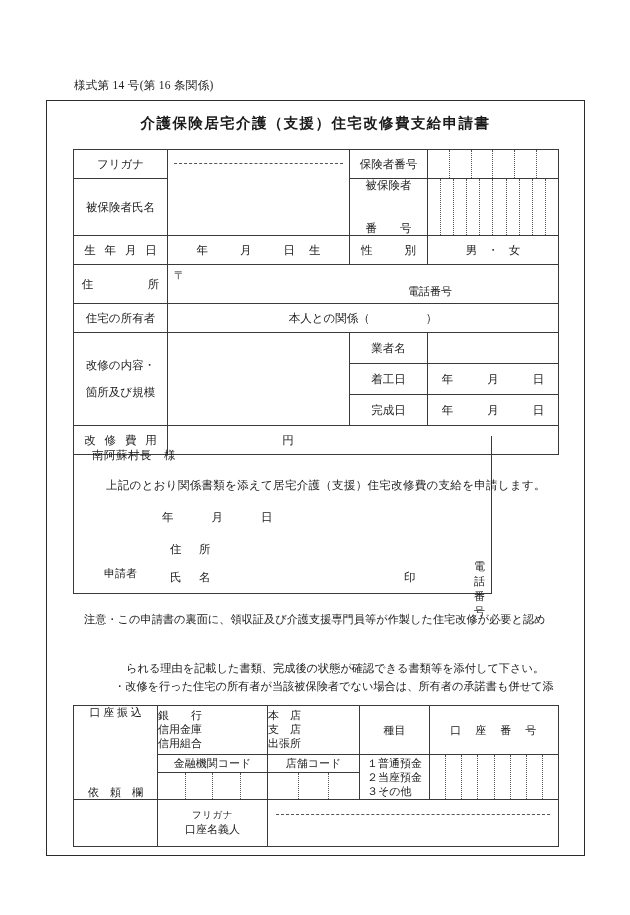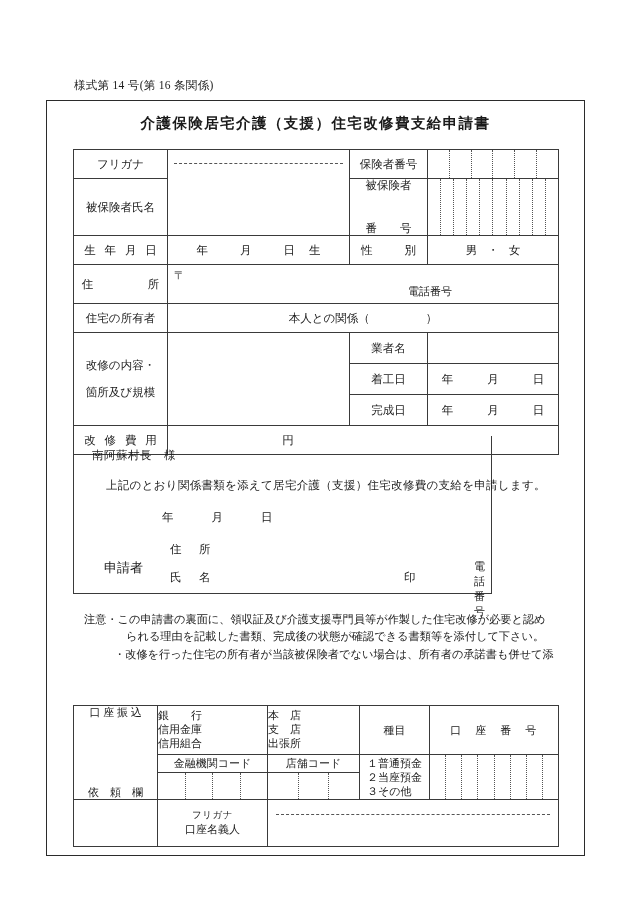--- a/index.html
+++ b/index.html
@@ -152,22 +152,22 @@
   .decl-date {
     position: absolute;
     left: 88px;
     top: 74px;
     letter-spacing: 0px;
   }
   .decl-date span { display: inline-block; }
   .applicant-label {
     position: absolute;
     left: 30px;
-    top: 123px;
-    font-size: 13px;
+    top: 130px;
+    font-size: 11px;
   }
   .applicant-addr {
     position: absolute;
     left: 96px;
     top: 106px;
     letter-spacing: 3px;
   }
   .applicant-name {
     position: absolute;
     left: 96px;
@@ -192,21 +192,21 @@
     left: 37px;
     top: 510px;
     width: 490px;
     font-size: 11.2px;
     line-height: 1.55;
   }
   .note-row { display: flex; }
   .note-head { flex: 0 0 auto; white-space: nowrap; }
   .note-body { flex: 1 1 auto; }
   .note-indent-1 { padding-left: 30px; }
-  .note-indent-2 { padding-left: 42px; }
+  .note-indent-2 { padding-left: 42px; margin-top: 32px; }
   .note-indent-3 { padding-left: 52px; }
 
   .bank-intro {
     position: absolute;
     left: 37px;
     top: 584px;
     font-size: 11.5px;
     letter-spacing: 0.3px;
   }
 

